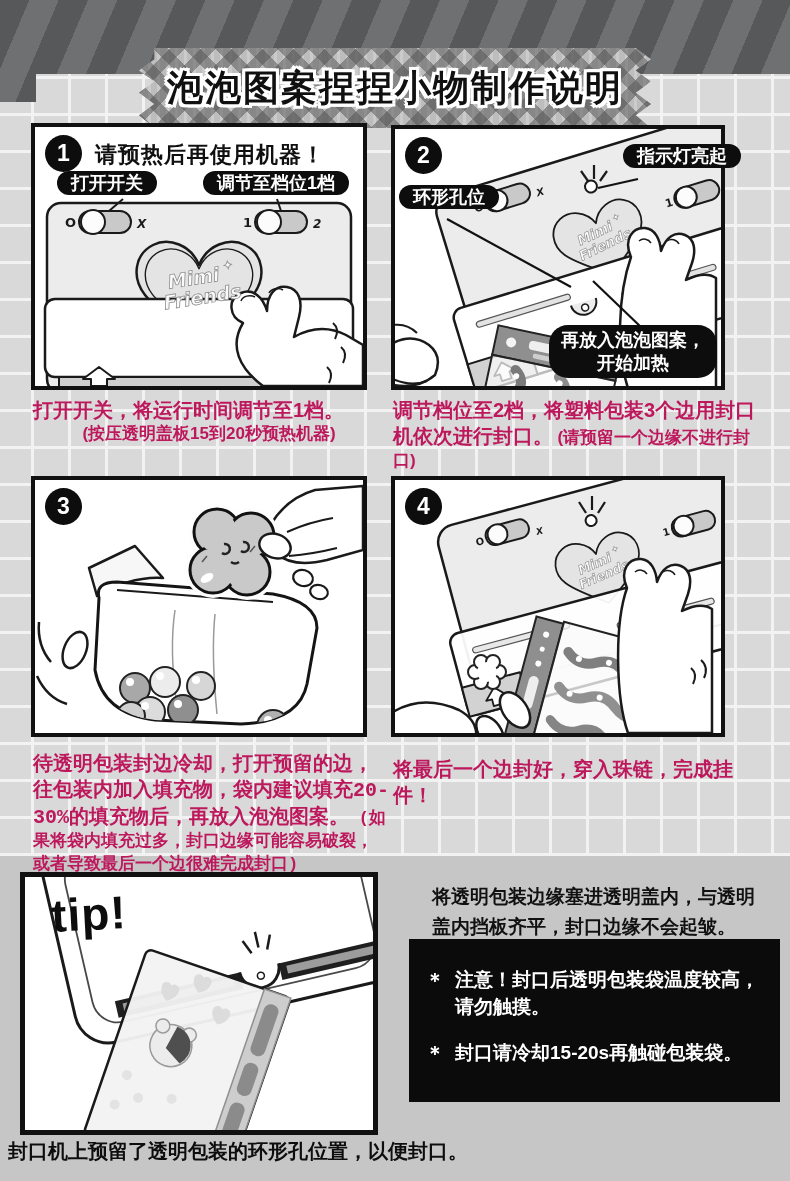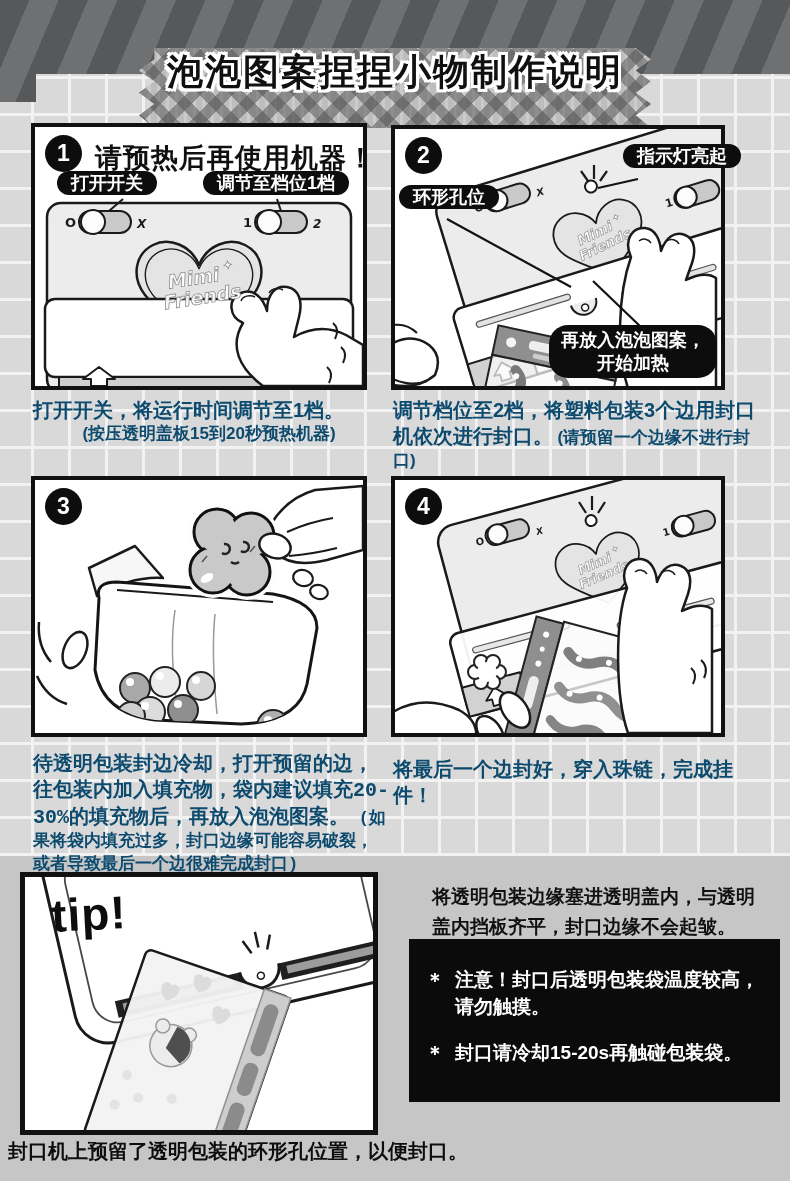--- a/index.html
+++ b/index.html
@@ -18,42 +18,42 @@
     clip-path:polygon(0 0,790px 0,790px 74px,36px 74px,36px 102px,0 102px);}
   
   .ribbon{position:absolute;left:139px;top:48px;width:512px;height:80px;
     background-color:#bdbdbd;
     background-image:
       repeating-linear-gradient(45deg,rgba(82,82,82,.5) 0 11px,transparent 11px 22px),
       repeating-linear-gradient(135deg,rgba(82,82,82,.5) 0 11px,transparent 11px 22px),
       repeating-linear-gradient(90deg,rgba(255,255,255,.22) 0 3px,transparent 3px 9px);
     clip-path:polygon(3% 0,97% 0,100% 14%,97% 28%,100% 42%,97% 56%,100% 70%,97% 84%,100% 100%,
                       3% 100%,0 84%,3% 70%,0 56%,3% 42%,0 28%,3% 14%);
-    display:flex;align-items:flex-start;justify-content:center;}
+    display:flex;align-items:center;justify-content:center;}
   .ribbon h1{margin:0;font-size:36px;font-weight:800;letter-spacing:2px;color:#101010;
     text-shadow:-3px -3px 0 #fff,3px -3px 0 #fff,-3px 3px 0 #fff,3px 3px 0 #fff,
                  0 -3px 0 #fff,0 3px 0 #fff,-3px 0 0 #fff,3px 0 0 #fff;}
   
   .panel{position:absolute;background:#fff;border:4px solid #111;box-sizing:border-box;overflow:hidden;}
   #panel1{left:31px;top:123px;width:336px;height:267px;}
   #panel2{left:391px;top:125px;width:334px;height:265px;}
   #panel3{left:31px;top:476px;width:336px;height:261px;}
   #panel4{left:391px;top:476px;width:334px;height:261px;}
   #tippanel{left:20px;top:872px;width:358px;height:263px;border-width:5px;}
   .panel svg{position:absolute;left:0;top:0;}
   .badge{position:absolute;left:10px;top:8px;width:37px;height:37px;border-radius:50%;
     background:#0d0d0d;color:#fff;font-size:23px;font-weight:800;
     display:flex;align-items:center;justify-content:center;z-index:4;}
-  .step-heading{position:absolute;left:60px;top:13px;font-size:27px;font-weight:800;
+  .step-heading{position:absolute;left:60px;top:13px;font-size:22px;font-weight:800;
     color:#101010;letter-spacing:1px;z-index:4;white-space:nowrap;}
   .pill{position:absolute;background:#0d0d0d;color:#fff;border-radius:17px;
     font-size:18px;font-weight:700;padding:0 14px;white-space:nowrap;z-index:5;text-align:center;}
   .pill.two{line-height:1.25;padding:4px 12px;border-radius:19px;}
   
-  .caption{position:absolute;color:#0c4a6e;line-height:1.32;}
+  .caption{position:absolute;color:#be185d;line-height:1.32;}
   .cap-main{font-size:20px;font-weight:700;}
   .cap-note{font-size:17px;font-weight:600;}
   .block-note{display:block;text-align:center;}
   #cap1{left:33px;top:397px;width:352px;}
   #cap2{left:393px;top:397px;width:364px;}
   #cap3{left:33px;top:752px;width:356px;font-family:Liberation Mono, monospace;}
   #cap4{left:393px;top:740px;width:352px;margin-top:16px;}
   
   .tip-title{position:absolute;left:26px;top:10px;font-size:46px;font-weight:800;
     color:#0d0d0d;transform:rotate(-3deg);z-index:4;letter-spacing:1px;}

